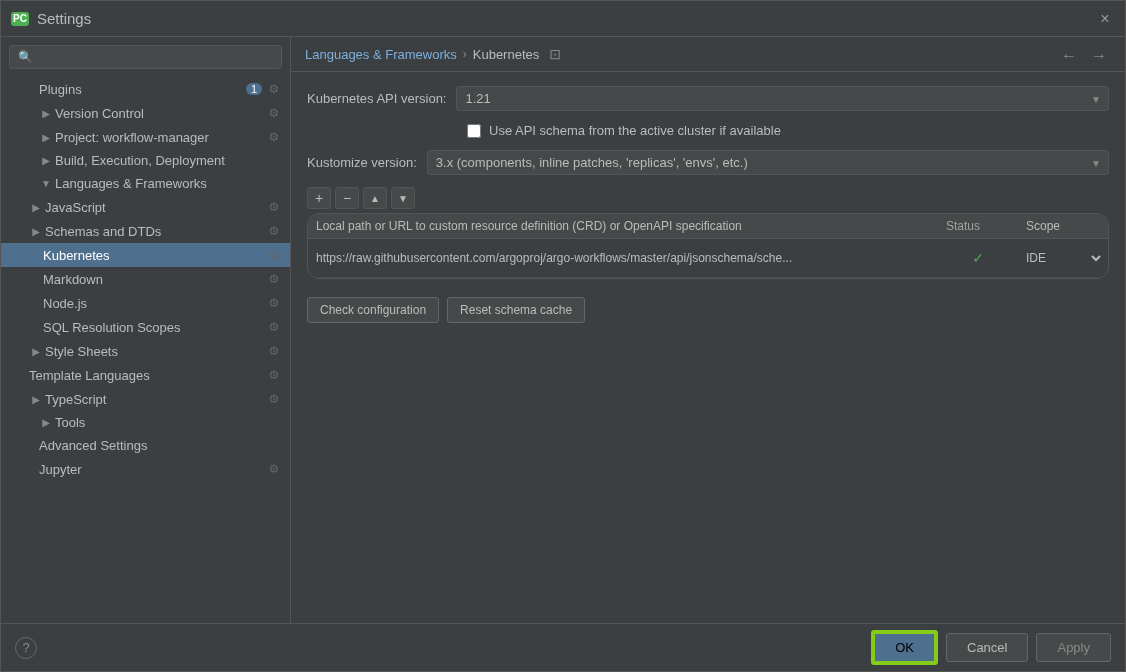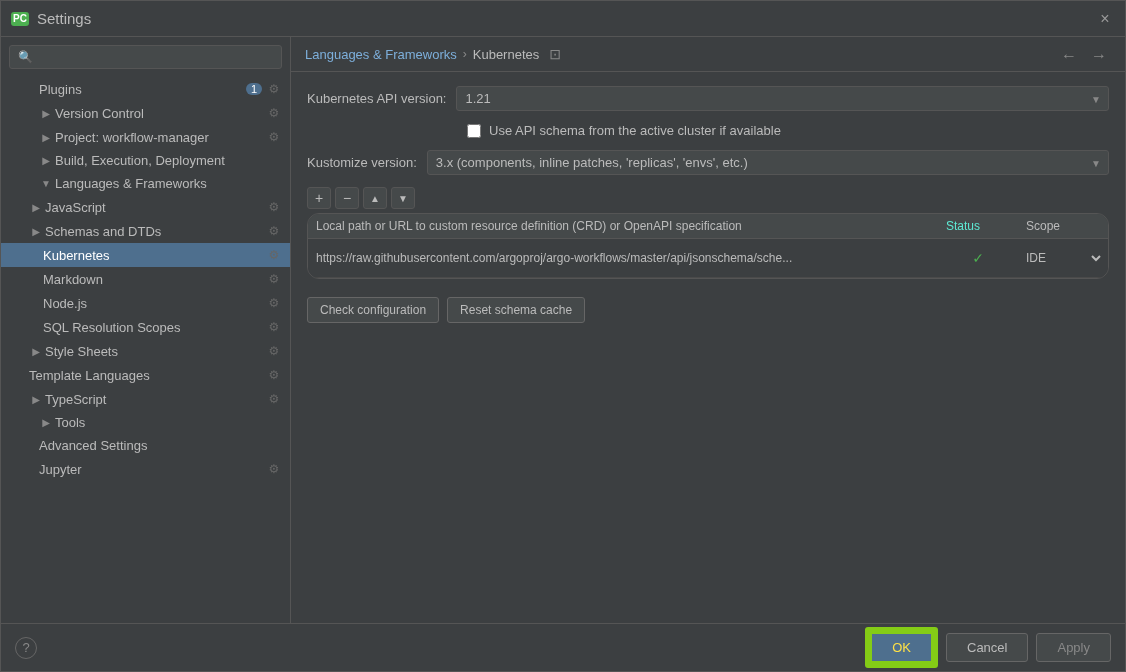--- a/index.html
+++ b/index.html
@@ -228,21 +228,21 @@
       overflow: hidden;
     }
 
     .table-header {
       display: flex;
       background: #45494a;
       border-bottom: 1px solid #555;
     }
 
     .th-path { flex: 1; padding: 5px 8px; color: #bbbbbb; font-size: 12px; }
-    .th-status { width: 80px; padding: 5px 8px; color: #5eead4; font-size: 12px; }
+    .th-status { width: 80px; padding: 5px 8px; color: #a3a3a3; font-size: 12px; }
     .th-scope { width: 90px; padding: 5px 8px; color: #bbbbbb; font-size: 12px; }
 
     .table-row-data {
       display: flex;
       align-items: center;
       background: #3c3f41;
       border-bottom: 1px solid #4a4a4a;
     }
 
     .td-path {
@@ -319,22 +319,22 @@
     .dialog-btn {
       padding: 6px 20px;
       border-radius: 3px;
       font-size: 13px;
       cursor: pointer;
       margin-left: 8px;
     }
 
     .btn-ok {
       background: #4e6f8e;
-      border: 7px solid #84cc16;
-      color: #fde047;
+      border: 4px solid #84cc16;
+      color: #000000;
     }
 
     .btn-cancel {
       background: #45494a;
       border: 1px solid #666;
       color: #bbbbbb;
     }
 
     .btn-apply {
       background: #45494a;

